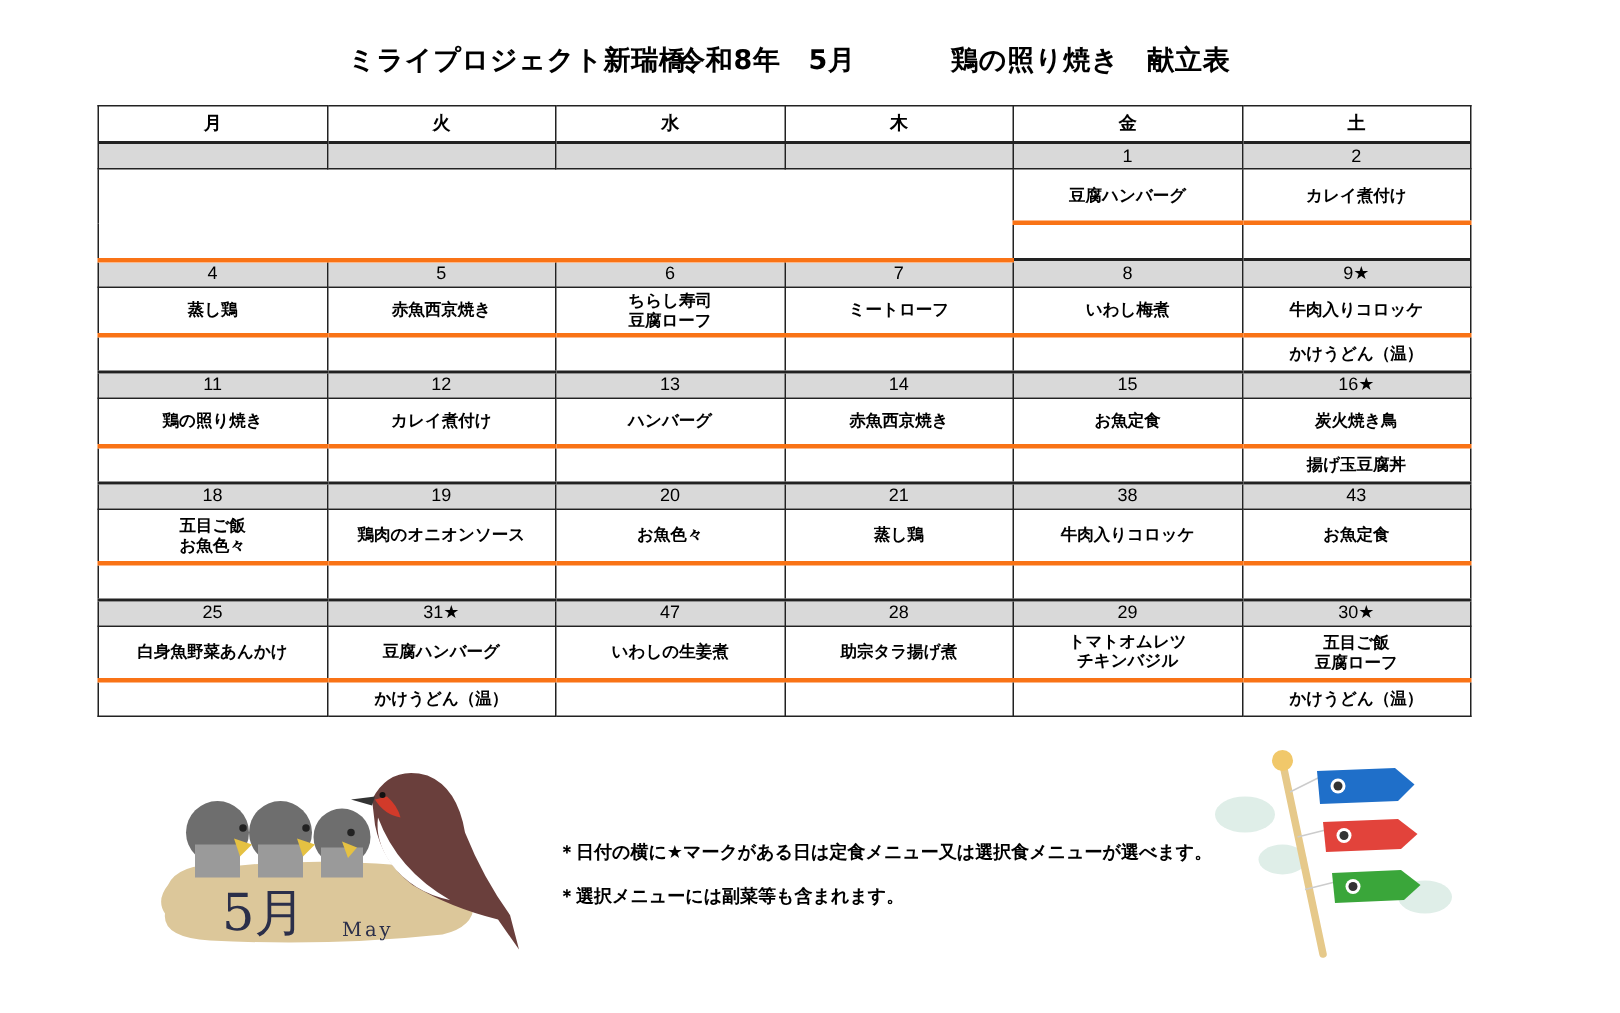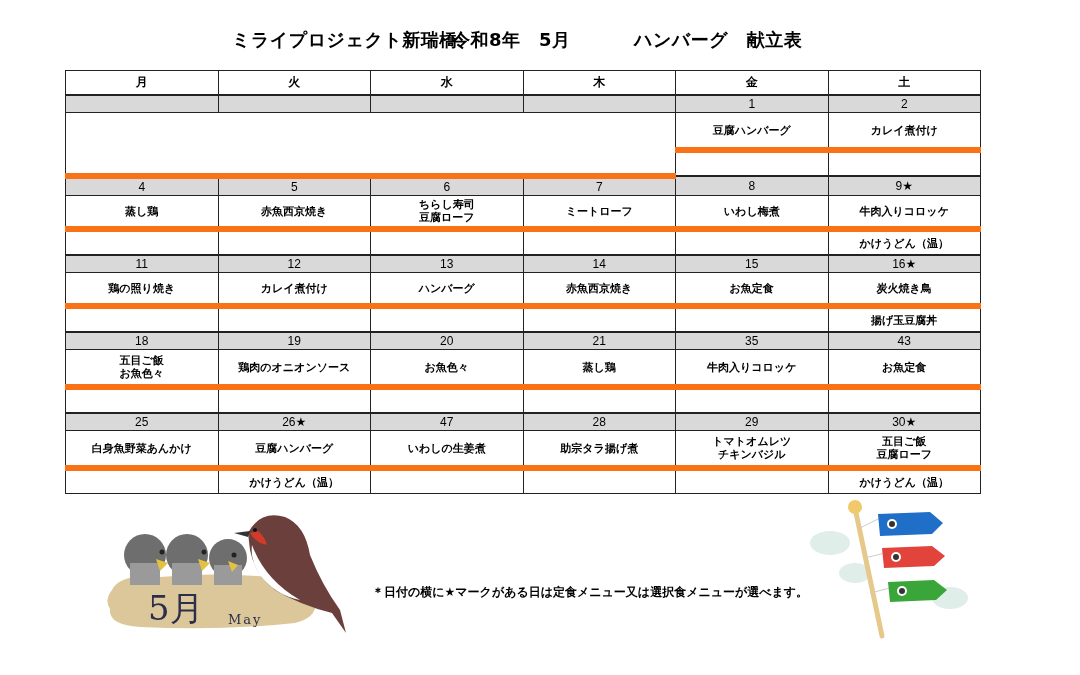--- a/index.html
+++ b/index.html
@@ -3,34 +3,34 @@
 <meta charset="utf-8">
 <style>
   html,body{margin:0;padding:0;background:#fff;}
   body{width:1080px;height:675px;position:relative;overflow:hidden;font-family:"DejaVu Sans","Liberation Sans",sans-serif;color:#000;}
   .title{position:absolute;top:28px;left:0;width:1080px;height:26px;}
   .title span{position:absolute;top:0;font-weight:bold;font-size:18px;letter-spacing:0.5px;white-space:nowrap;}
   table.cal{position:absolute;left:65px;top:70px;width:916px;border-collapse:collapse;table-layout:fixed;}
   table.cal td{border:1.5px solid #222;text-align:center;vertical-align:middle;padding:0;font-size:11px;font-weight:bold;overflow:hidden;white-space:nowrap;line-height:13px;}
   tr.hdr td{height:23px;font-size:12px;}
   tr.dt td{height:16px;background:#d9d9d9;font-weight:normal;font-family:"Liberation Sans",sans-serif;font-size:12px;border-top:2px solid #222;}
-  tr.m1 td{height:34px;border-bottom:6px solid #f97316;}
+  tr.m1 td{height:34px;border-bottom:3px solid #f97316;}
   tr.m2 td{height:22px;border-top:1px solid #555;}
-  .notes{position:absolute;left:372px;top:582px;}
+  .notes{position:absolute;left:372px;top:558px;}
   .notes div{font-size:12px;font-weight:bold;height:29px;line-height:20px;white-space:nowrap;}
   .art-left{position:absolute;left:100px;top:505px;width:250px;height:135px;}
   .art-right{position:absolute;left:800px;top:498px;width:170px;height:145px;}
 </style>
 </head>
 <body>
 
 <div class="title">
   <span style="left:232px">ミライプロジェクト新瑞橋</span>
   <span style="left:452px">令和8年　5月</span>
-  <span style="left:634px">ハンバーグ　献立表</span>
+  <span style="left:634px">鶏の照り焼き　献立表</span>
 </div>
 
 <table class="cal" id="cal">
   <colgroup>
       <col>
       <col>
       <col>
       <col>
       <col>
       <col>
@@ -109,21 +109,21 @@
         <td></td>
         <td></td>
         <td></td>
         <td>揚げ玉豆腐丼</td>
       </tr>
       <tr class="dt">
         <td>18</td>
         <td>19</td>
         <td>20</td>
         <td>21</td>
-        <td>35</td>
+        <td>38</td>
         <td>43</td>
       </tr>
       <tr class="m1">
         <td style="white-space: pre-line;">五目ご飯
 お魚色々</td>
         <td style="white-space: pre-line;">鶏肉のオニオンソース</td>
         <td style="white-space: pre-line;">お魚色々</td>
         <td style="white-space: pre-line;">蒸し鶏</td>
         <td style="white-space: pre-line;">牛肉入りコロッケ</td>
         <td style="white-space: pre-line;">お魚定食</td>
@@ -131,21 +131,21 @@
       <tr class="m2">
         <td></td>
         <td></td>
         <td></td>
         <td></td>
         <td></td>
         <td></td>
       </tr>
       <tr class="dt">
         <td>25</td>
-        <td>26★</td>
+        <td>31★</td>
         <td>47</td>
         <td>28</td>
         <td>29</td>
         <td>30★</td>
       </tr>
       <tr class="m1">
         <td style="white-space: pre-line;">白身魚野菜あんかけ</td>
         <td style="white-space: pre-line;">豆腐ハンバーグ</td>
         <td style="white-space: pre-line;">いわしの生姜煮</td>
         <td style="white-space: pre-line;">助宗タラ揚げ煮</td>
@@ -160,20 +160,21 @@
         <td></td>
         <td></td>
         <td></td>
         <td>かけうどん（温）</td>
       </tr>
     </tbody>
 </table>
 
 <div class="notes">
   <div>＊日付の横に★マークがある日は定食メニュー又は選択食メニューが選べます。</div>
+  <div>＊選択メニューには副菜等も含まれます。</div>
 </div>
 
 <div class="art-left">
   <svg width="250" height="135" viewBox="0 0 250 135">
 
     <path d="M12 85 Q20 68 60 72 Q120 66 190 74 Q215 76 215 92 Q220 112 195 118 Q120 126 40 122 Q8 120 10 104 Q4 95 12 85Z" fill="#dcc79a"></path>
 
     <g fill="#6e6e6e">
       <circle cx="45" cy="50" r="21"></circle>
         <circle cx="87" cy="50" r="21"></circle>

